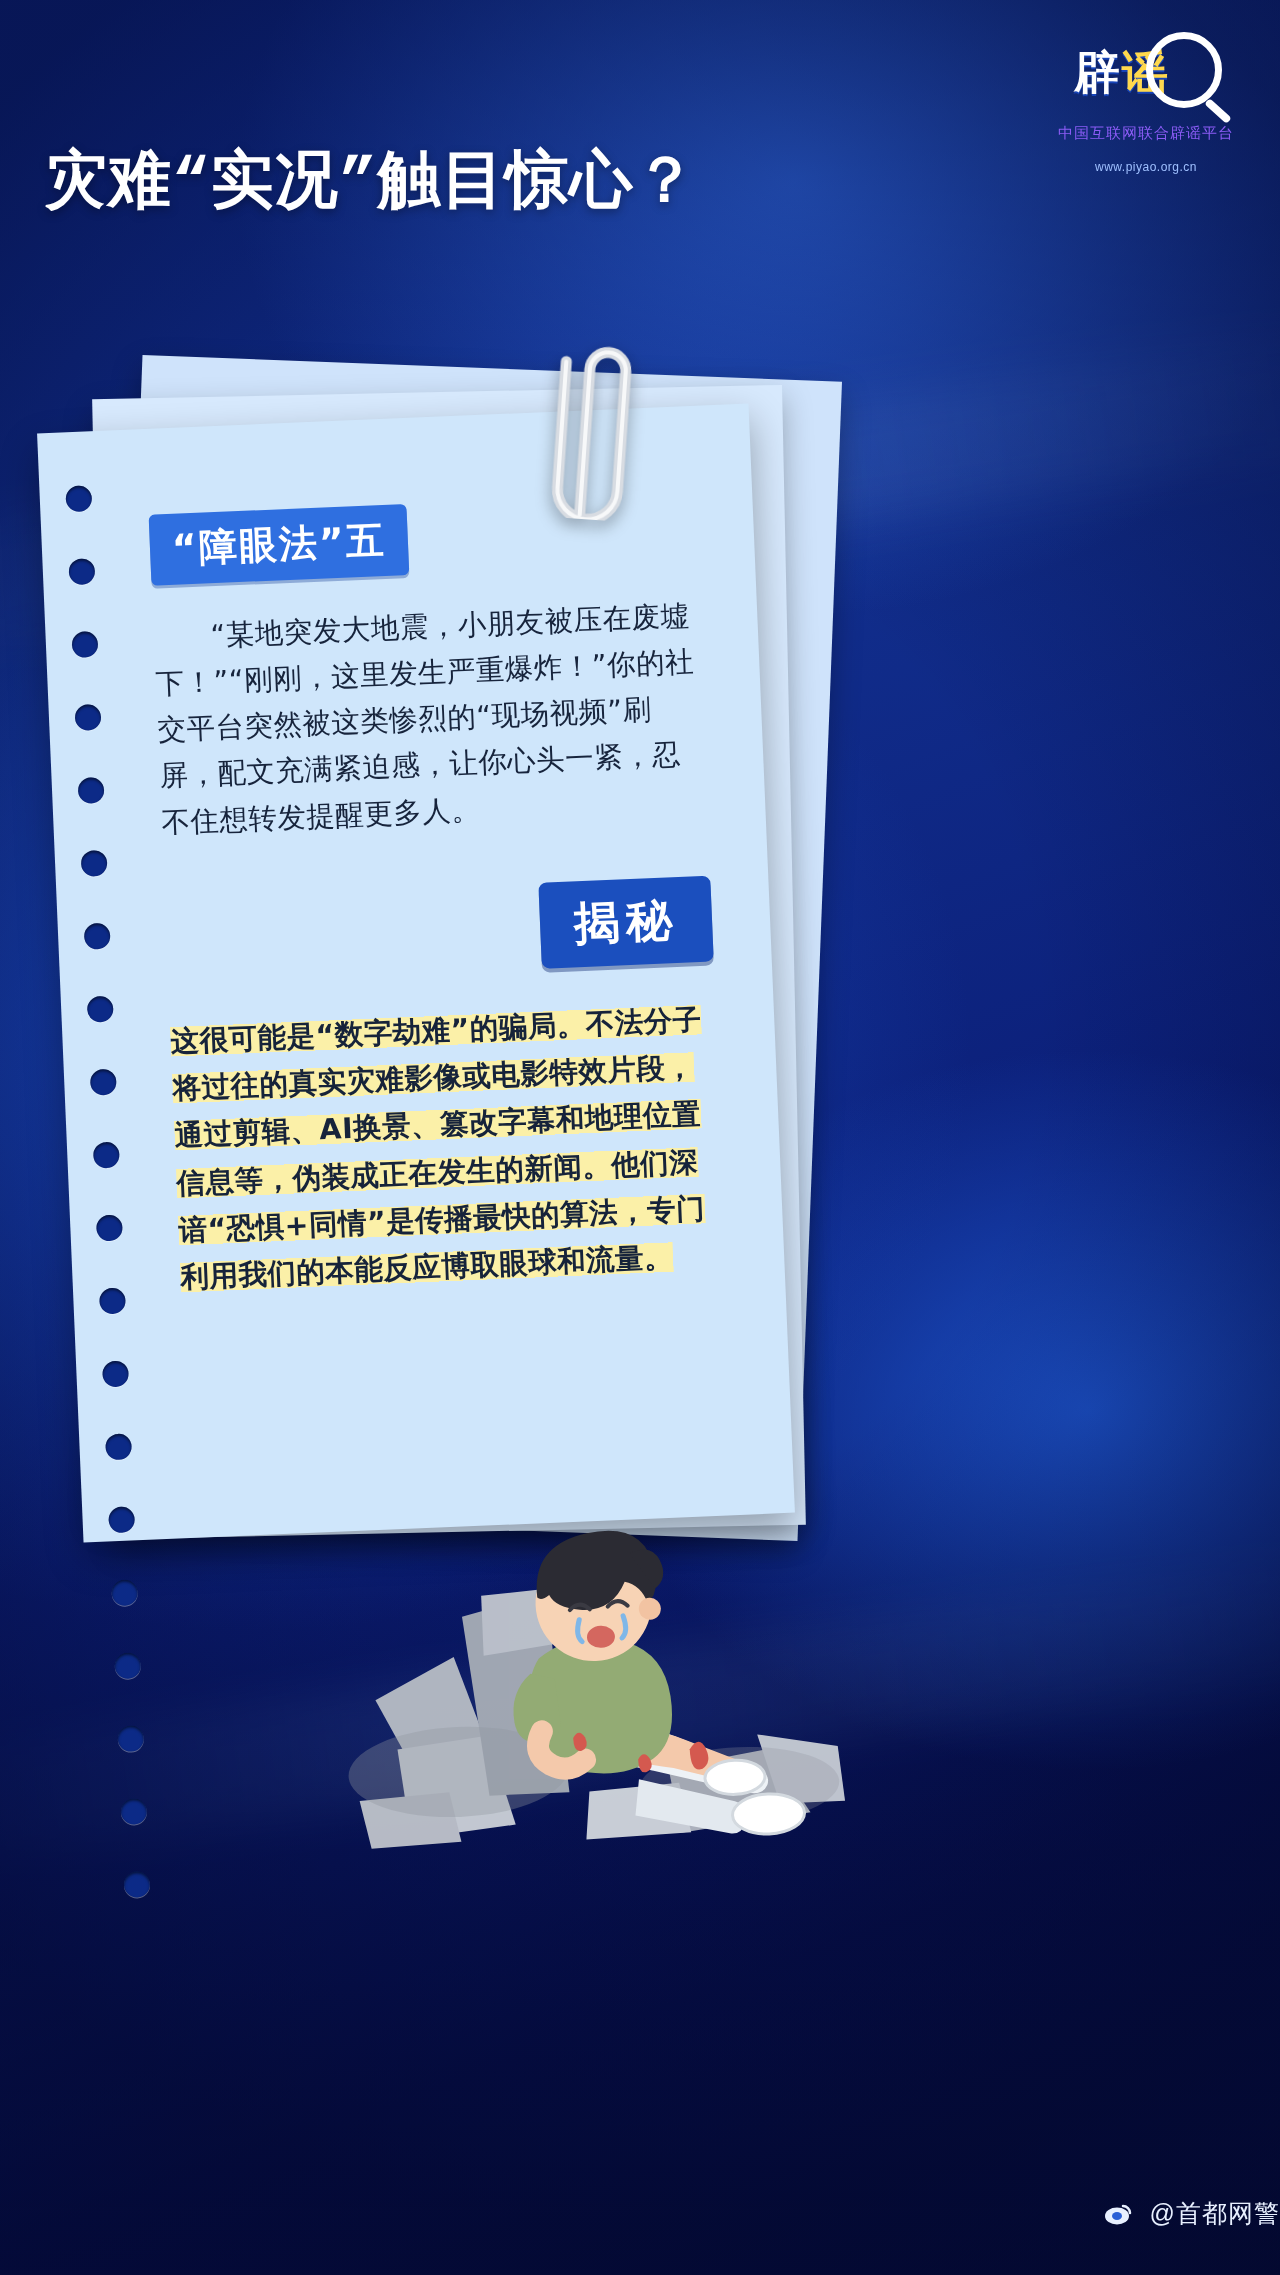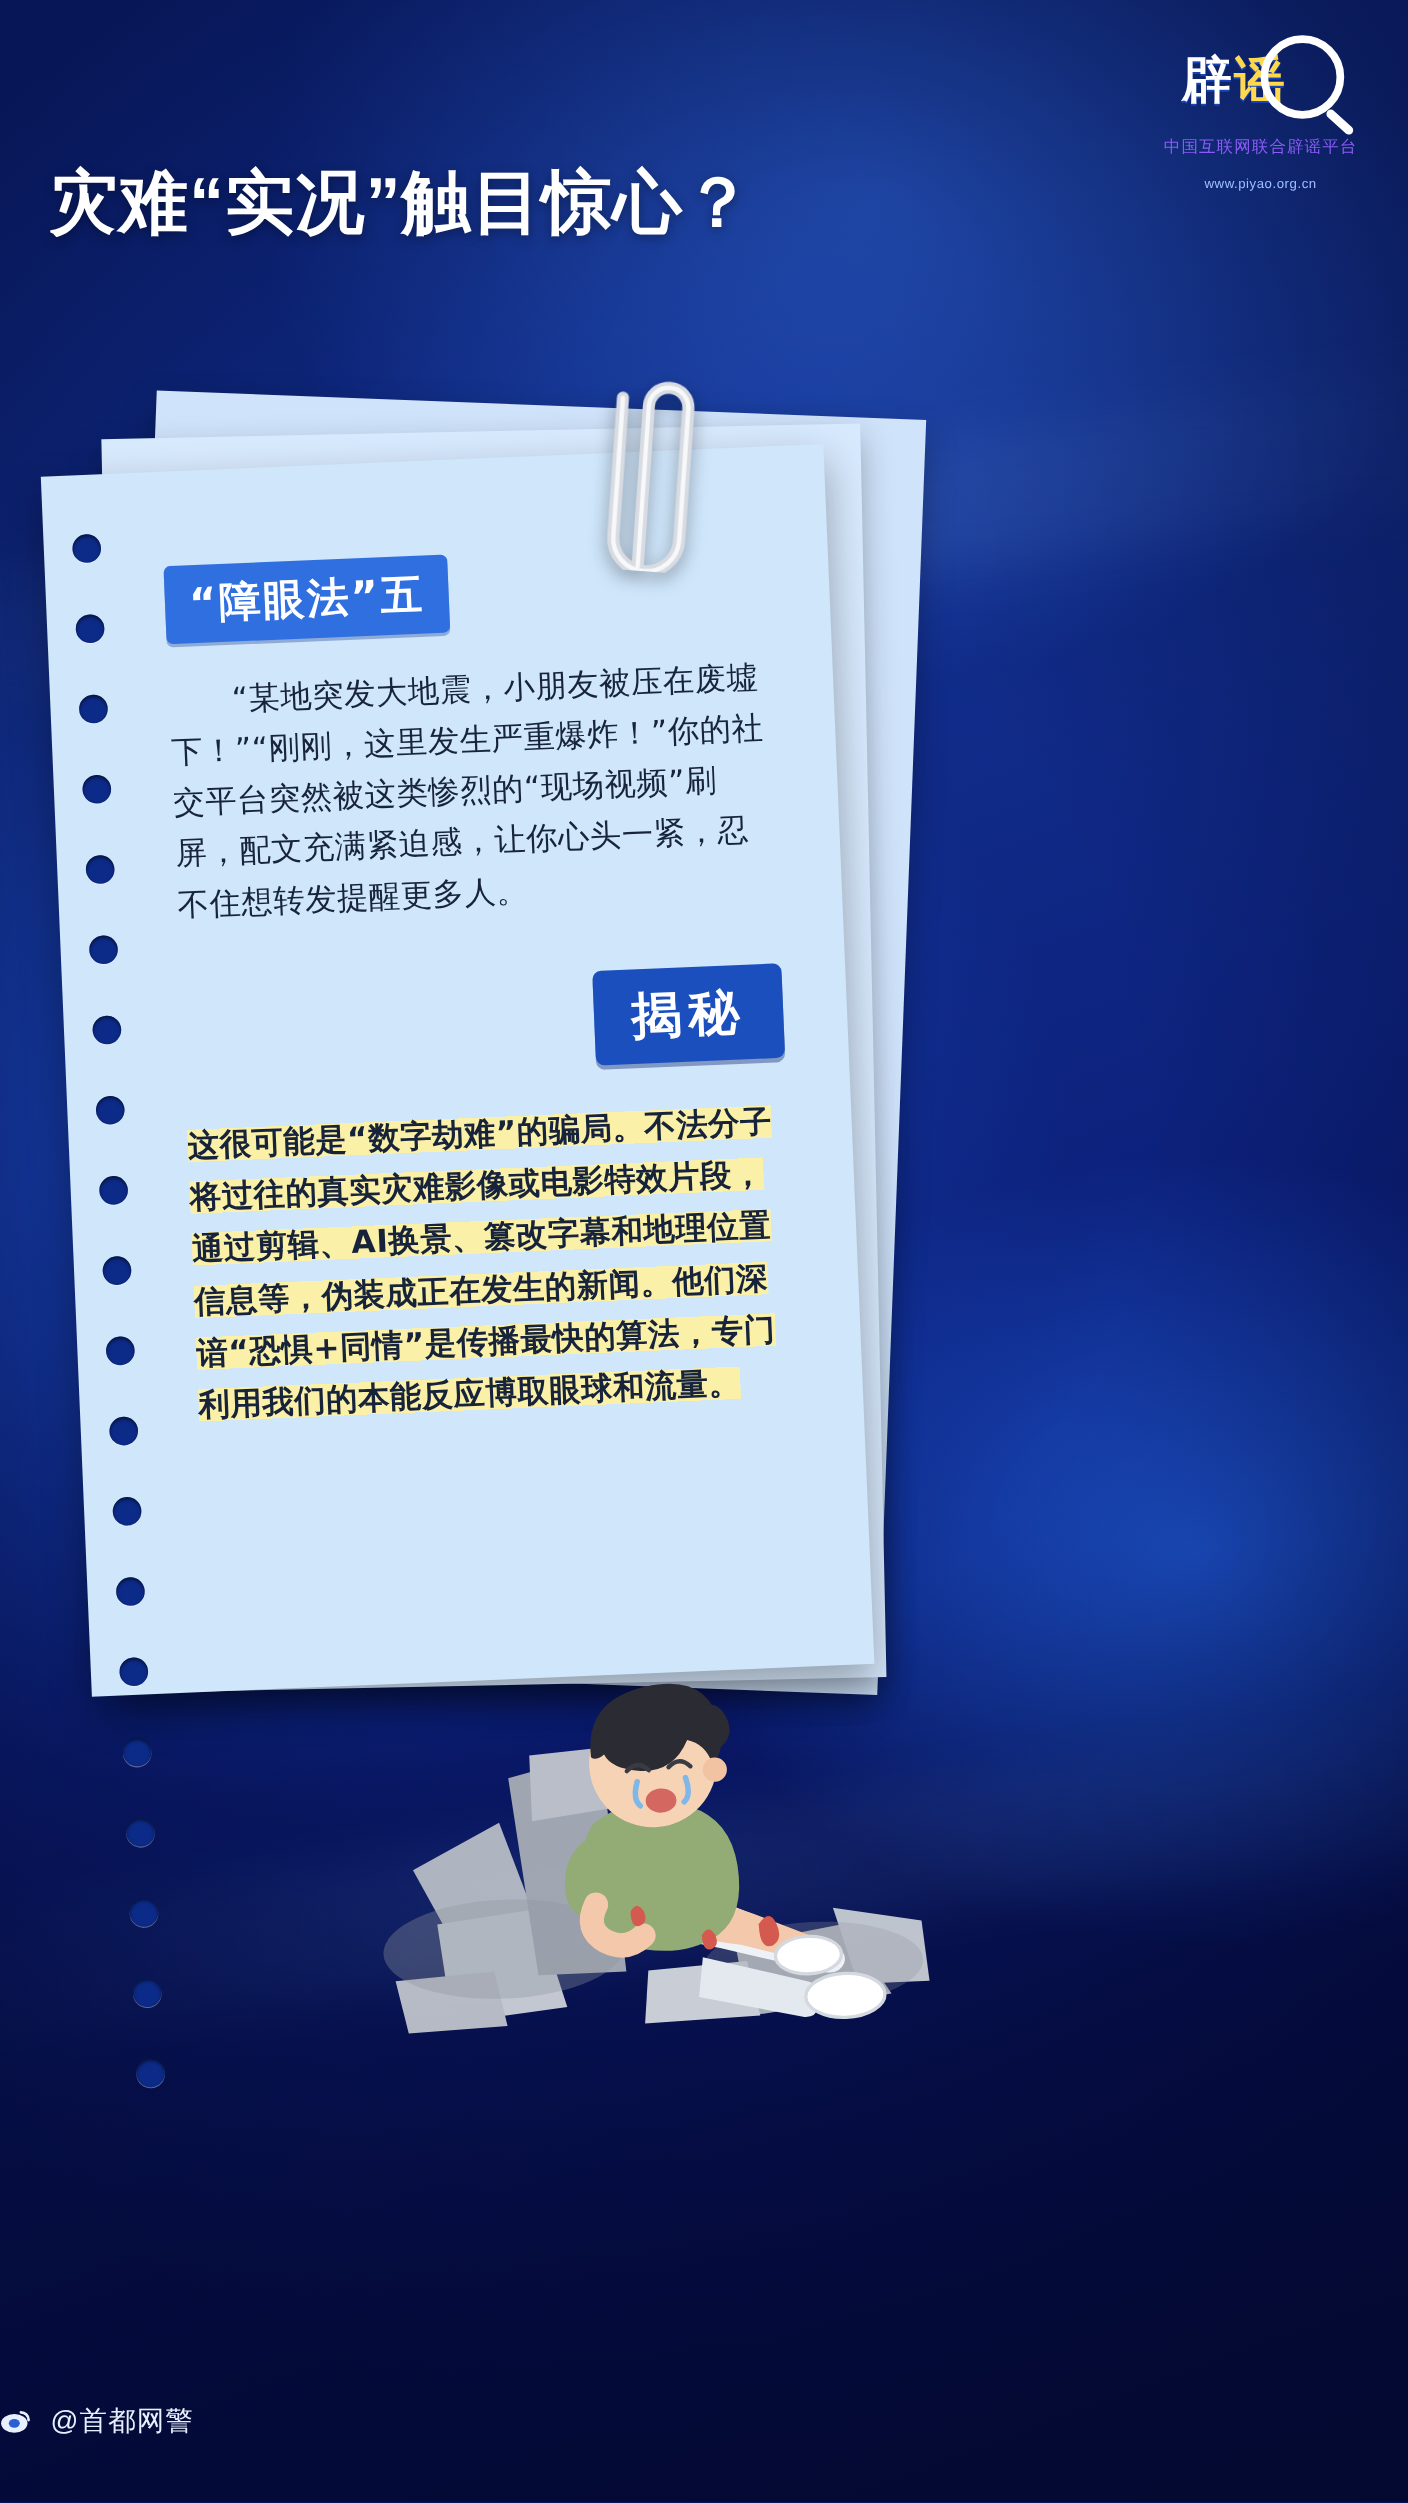--- a/index.html
+++ b/index.html
@@ -100,21 +100,21 @@
   }
 
   
   .headline {
     position: absolute;
     left: 44px;
     top: 140px;
     width: 980px;
   }
   .headline div {
-    font-family: Liberation Sans, sans-serif;
+    font-family: Liberation Mono, monospace;
     font-weight: 700;
     font-size: 63px;
     line-height: 1.42;
     color: #ffffff;
     letter-spacing: 1px;
     text-shadow: 0 3px 10px rgba(0,0,0,0.35);
   }
 
   
   .paper-back {
@@ -249,23 +249,23 @@
     left: 245px;
     top: 1080px;
     width: 520px;
     height: 360px;
   }
 
   
   .footer {
     position: absolute;
     left: 0;
-    bottom: 56px;
+    bottom: 44px;
     width: 100%;
-    text-align: left;
+    text-align: right;
     color: #e8f0ff;
     font-size: 25px;
     letter-spacing: 1px;
   }
   .weibo-eye {
     display: inline-block;
     vertical-align: -3px;
     margin-right: 10px;
   }
 </style>

